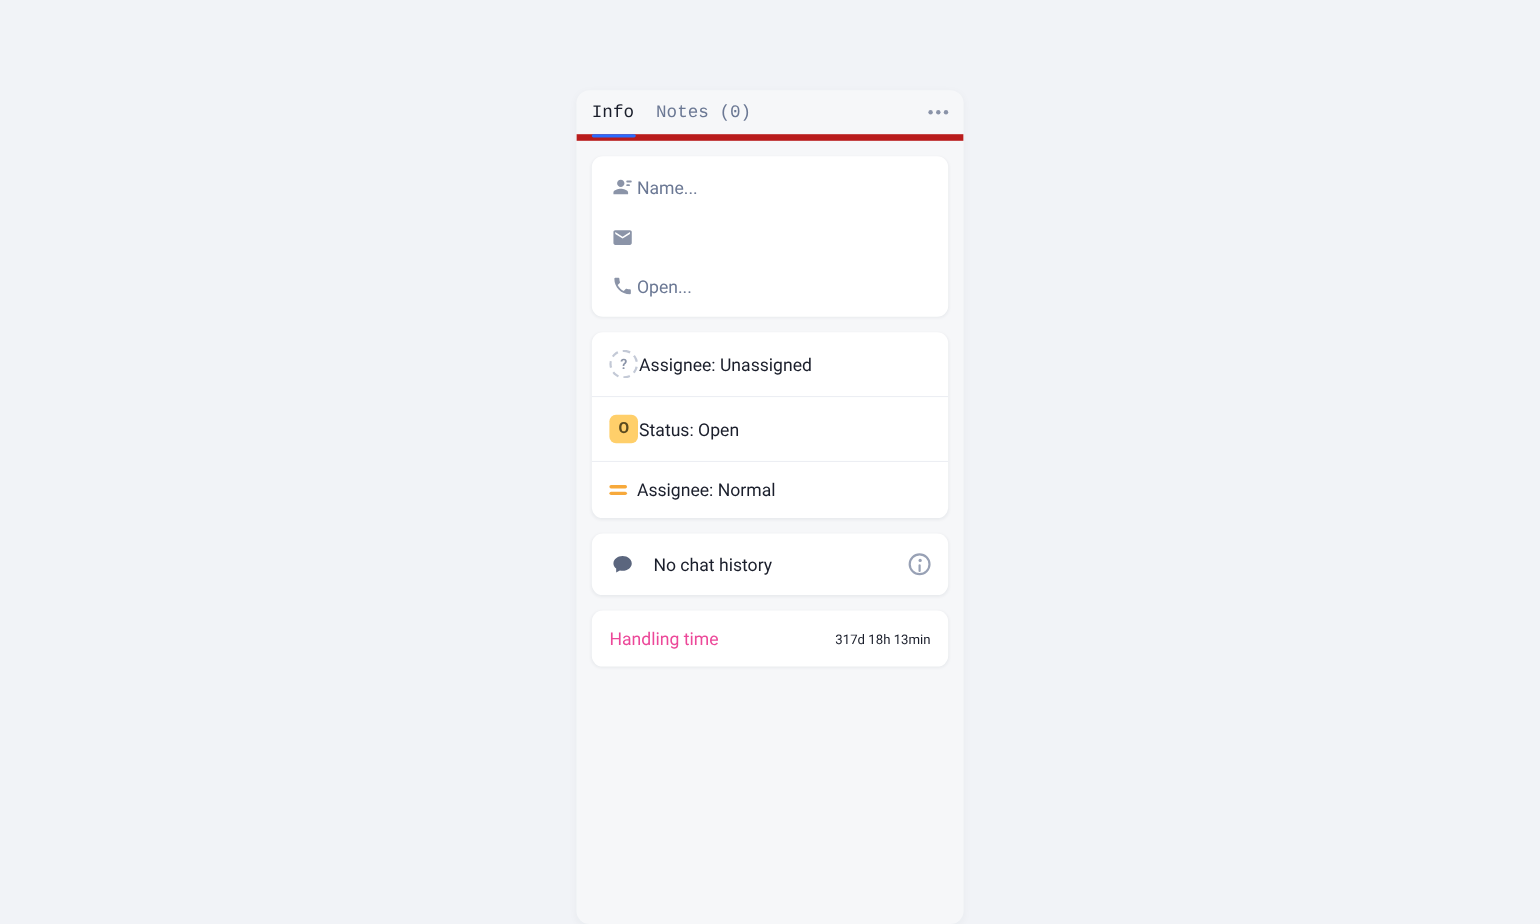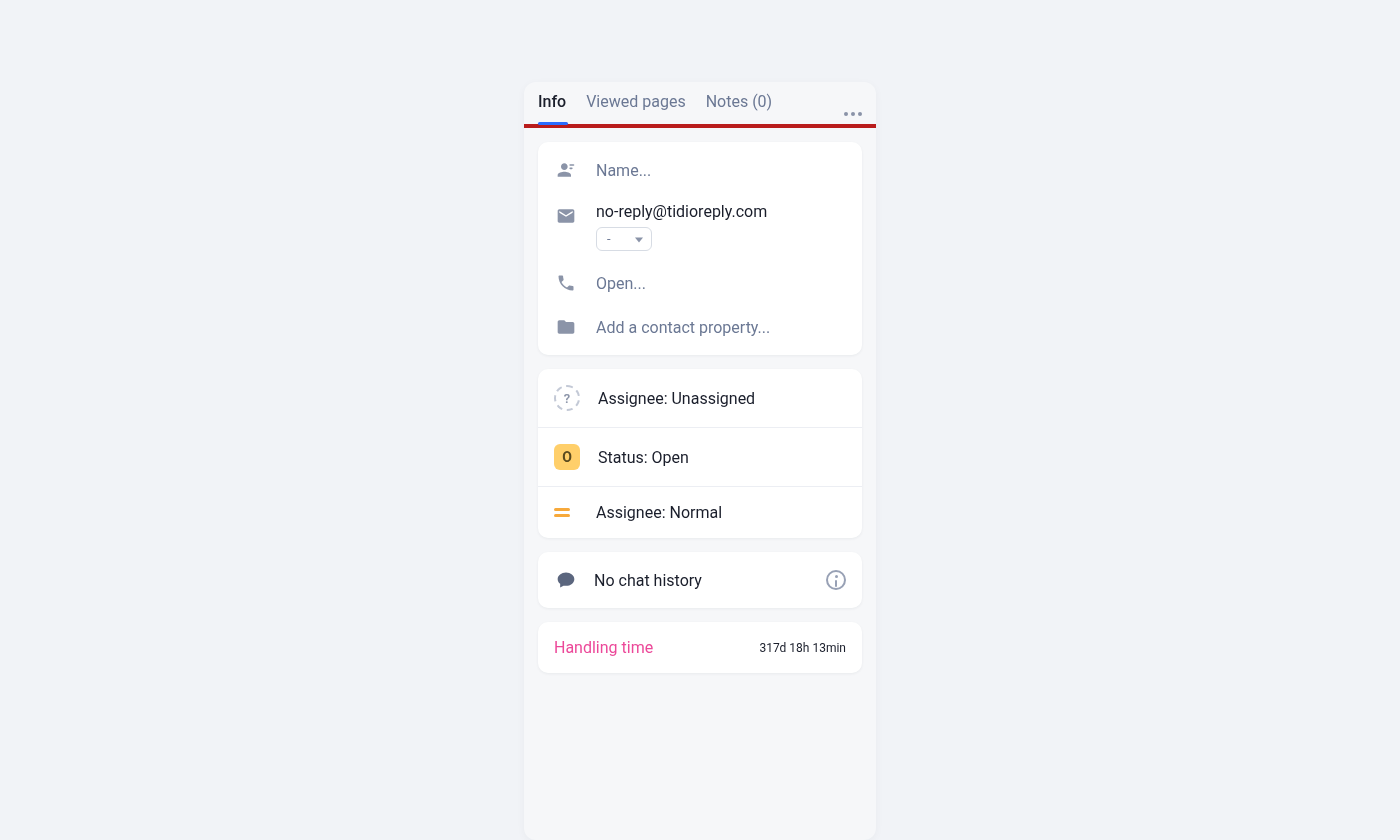--- a/index.html
+++ b/index.html
@@ -15,25 +15,26 @@
   .panel {
     width: 352px;
     background: #f6f7f9;
     border-radius: 12px;
     box-shadow: 0 2px 8px rgba(30,40,60,0.04);
     overflow: hidden;
   }
   
   .tabs {
     display: flex;
-    align-items: flex-end;
+    align-items: center;
     padding: 0 14px;
-    border-bottom: 4px solid #b91c1c;
+    border-bottom: 6px solid #b91c1c;
     height: 46px;
     position: relative;
+    font-family: Liberation Mono, monospace;
   }
   .tab {
     padding: 12px 10px 13px 10px;
     font-size: 16px;
     color: #6b7894;
     cursor: pointer;
     position: relative;
   }
   .tab:first-child { padding-left: 0; }
   .tab.active {
@@ -64,21 +65,21 @@
   .content { padding: 14px; display: flex; flex-direction: column; gap: 14px; }
   .card {
     background: #fff;
     border-radius: 10px;
     box-shadow: 0 1px 3px rgba(20,30,50,0.06);
   }
   .row {
     display: flex;
     align-items: center;
     padding: 10px 16px;
-    gap: 18px;
+    gap: 1px;
     min-height: 42px;
   }
   .card-contact .row:first-child { padding-top: 16px; }
   .card-contact .row:last-child { padding-bottom: 16px; }
   .icon {
     width: 24px; height: 24px;
     display: flex; align-items: center; justify-content: center;
     flex-shrink: 0;
     color: #8b94a8;
   }
@@ -172,21 +173,20 @@
   .time-label { font-size: 16px; color: #ec4899; }
   .time-value { font-size: 12px; color: #1a1e2b; }
 </style>
 </head>
 <body>
 
 <div class="panel">
 
   <div class="tabs">
     <div class="tab active">Info</div>
-    <div class="tab">Viewed pages</div>
     <div class="tab">Notes (0)</div>
     <div class="tab-more">
       <span></span>
         <span></span>
         <span></span>
     </div>
   </div>
 
   <div class="content">
 
@@ -201,44 +201,32 @@
         </div>
         <div class="row-text placeholder">Name...</div>
       </div>
 
       <div class="row" style="align-items:flex-start;">
         <div class="icon" style="margin-top:2px;">
           <svg viewBox="0 0 24 24">
               <path d="M20 4H4c-1.1 0-2 .9-2 2v12c0 1.1.9 2 2 2h16c1.1 0 2-.9 2-2V6c0-1.1-.9-2-2-2zm0 4-8 5-8-5V6l8 5 8-5v2z"></path>
             </svg>
         </div>
-        <div class="email-block">
-          <div class="row-text">no-reply@tidioreply.com</div>
-          <div class="mini-select">-</div>
-        </div>
       </div>
 
       <div class="row">
         <div class="icon">
           <svg viewBox="0 0 24 24">
               <path d="M6.6 10.8c1.4 2.8 3.8 5.1 6.6 6.6l2.2-2.2c.3-.3.7-.4 1-.2 1.1.4 2.4.6 3.6.6.6 0 1 .4 1 1V20c0 .6-.4 1-1 1C10.6 21 3 13.4 3 4c0-.6.4-1 1-1h3.5c.6 0 1 .4 1 1 0 1.2.2 2.5.6 3.6.1.4 0 .8-.2 1l-2.3 2.2z"></path>
             </svg>
         </div>
         <div class="row-text placeholder">Open...</div>
       </div>
 
 
-      <div class="row">
-        <div class="icon">
-          <svg viewBox="0 0 24 24">
-              <path d="M10 4H4c-1.1 0-2 .9-2 2v12c0 1.1.9 2 2 2h16c1.1 0 2-.9 2-2V8c0-1.1-.9-2-2-2h-8l-2-2z"></path>
-            </svg>
-        </div>
-        <div class="row-text placeholder">Add a contact property...</div>
-      </div>
     </div>
 
     <div class="card card-meta">
       <div class="row">
         <div class="avatar-unknown">?</div>
         <div class="meta-label">
           <span>Assignee: </span><span class="bold">Unassigned</span>
         </div>
       </div>
       <div class="row">

